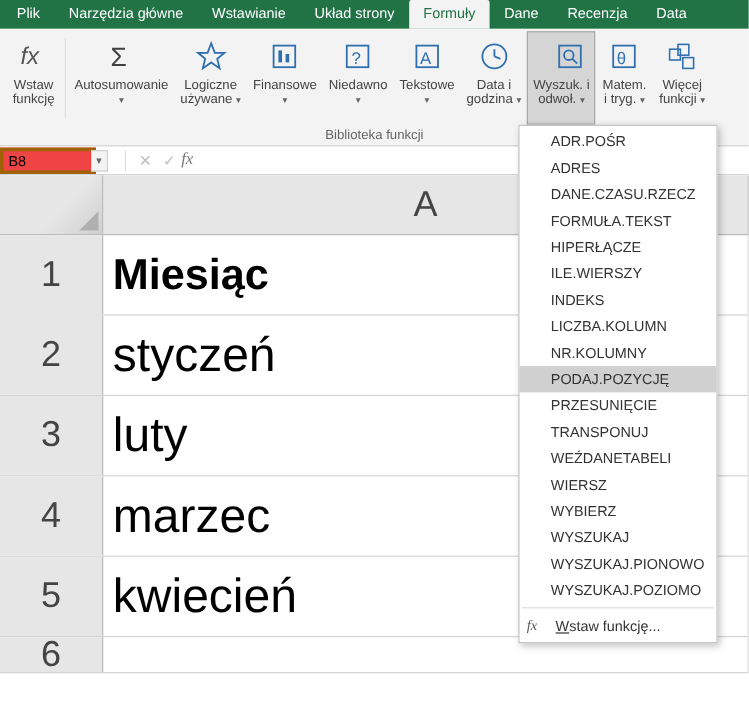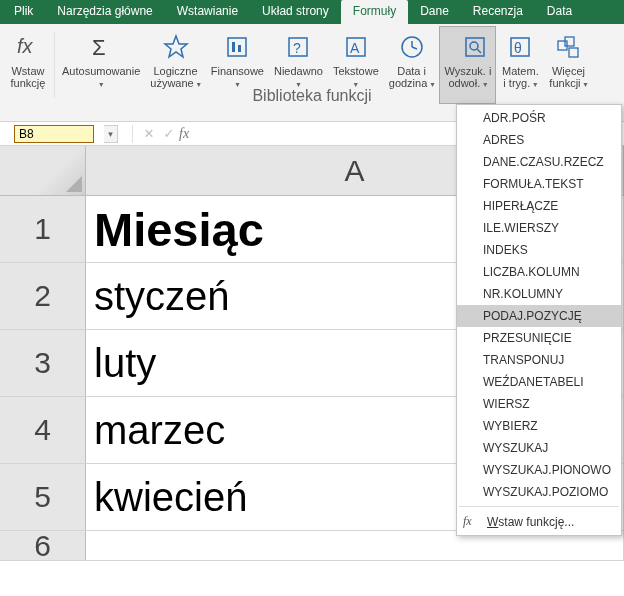--- a/index.html
+++ b/index.html
@@ -63,43 +63,43 @@
   .rbtn.highlight {
     background: #d5d5d5;
     border-color: #a9a9a9;
     align-items: flex-end;
   }
   .group-sep {
     width: 1px; background: #e0e0e0; margin: 6px 2px;
   }
   .ribbon-group-label {
     position: absolute;
-    bottom: 16px;
+    bottom: 2px;
     left: 0; right: 0;
     text-align: center;
-    font-size: 16px;
+    font-size: 11px;
     color: #666;
   }
 
   
   .fbar {
     display: flex;
     align-items: center;
     height: 24px;
     border-bottom: 1px solid #d4d4d4;
     font-size: 12px;
     background: #fff;
   }
   .namebox {
     width: 80px;
-    border: 1px solid #a16207;
-    margin: 2px 14px;
+    border: 3px solid #a16207;
+    margin: 2px 0;
     padding: 1px 4px;
     font-size: 12px;
-    background: #fef9c3;
+    background: #ef4444;
   }
   .namebox-chev {
     width: 14px; text-align: center; color: #666; font-size: 9px;
     border: 1px solid #cfcfcf; border-left: none;
     margin: 2px 8px 2px -4px; height: 18px; line-height: 16px;
     background: #f4f4f4;
   }
   .fbar-sep { width: 1px; height: 18px; background: #e0e0e0; margin: 0 6px; }
   .fbar-btn { width: 20px; text-align: center; color: #bfbfbf; font-size: 13px; }
   .fx-label { font-style: italic; font-family: "Times New Roman", serif; color: #777; font-size: 14px; margin-right: 6px; }
@@ -154,27 +154,27 @@
     font-size: 30px; color: #444;
   }
   .cell {
     flex: 1;
     padding: 4px 8px;
     display: flex; align-items: center;
     font-size: 40px;
     border-right: 1px solid #d4d4d4;
     white-space: nowrap;
   }
-  .cell.header { font-weight: 700; font-size: 47px; }
+  .cell.header { font-weight: 700; font-size: 36px; }
 
   
   .dropdown {
     position: absolute;
     top: 104px;
-    left: 456px;
+    left: 432px;
     width: 166px;
     background: #fff;
     border: 1px solid #c5c5c5;
     box-shadow: 2px 2px 6px rgba(0,0,0,0.25);
     font-size: 12px;
     z-index: 50;
     padding: 2px 0;
   }
   .dd-item {
     padding: 4px 8px 4px 26px;

